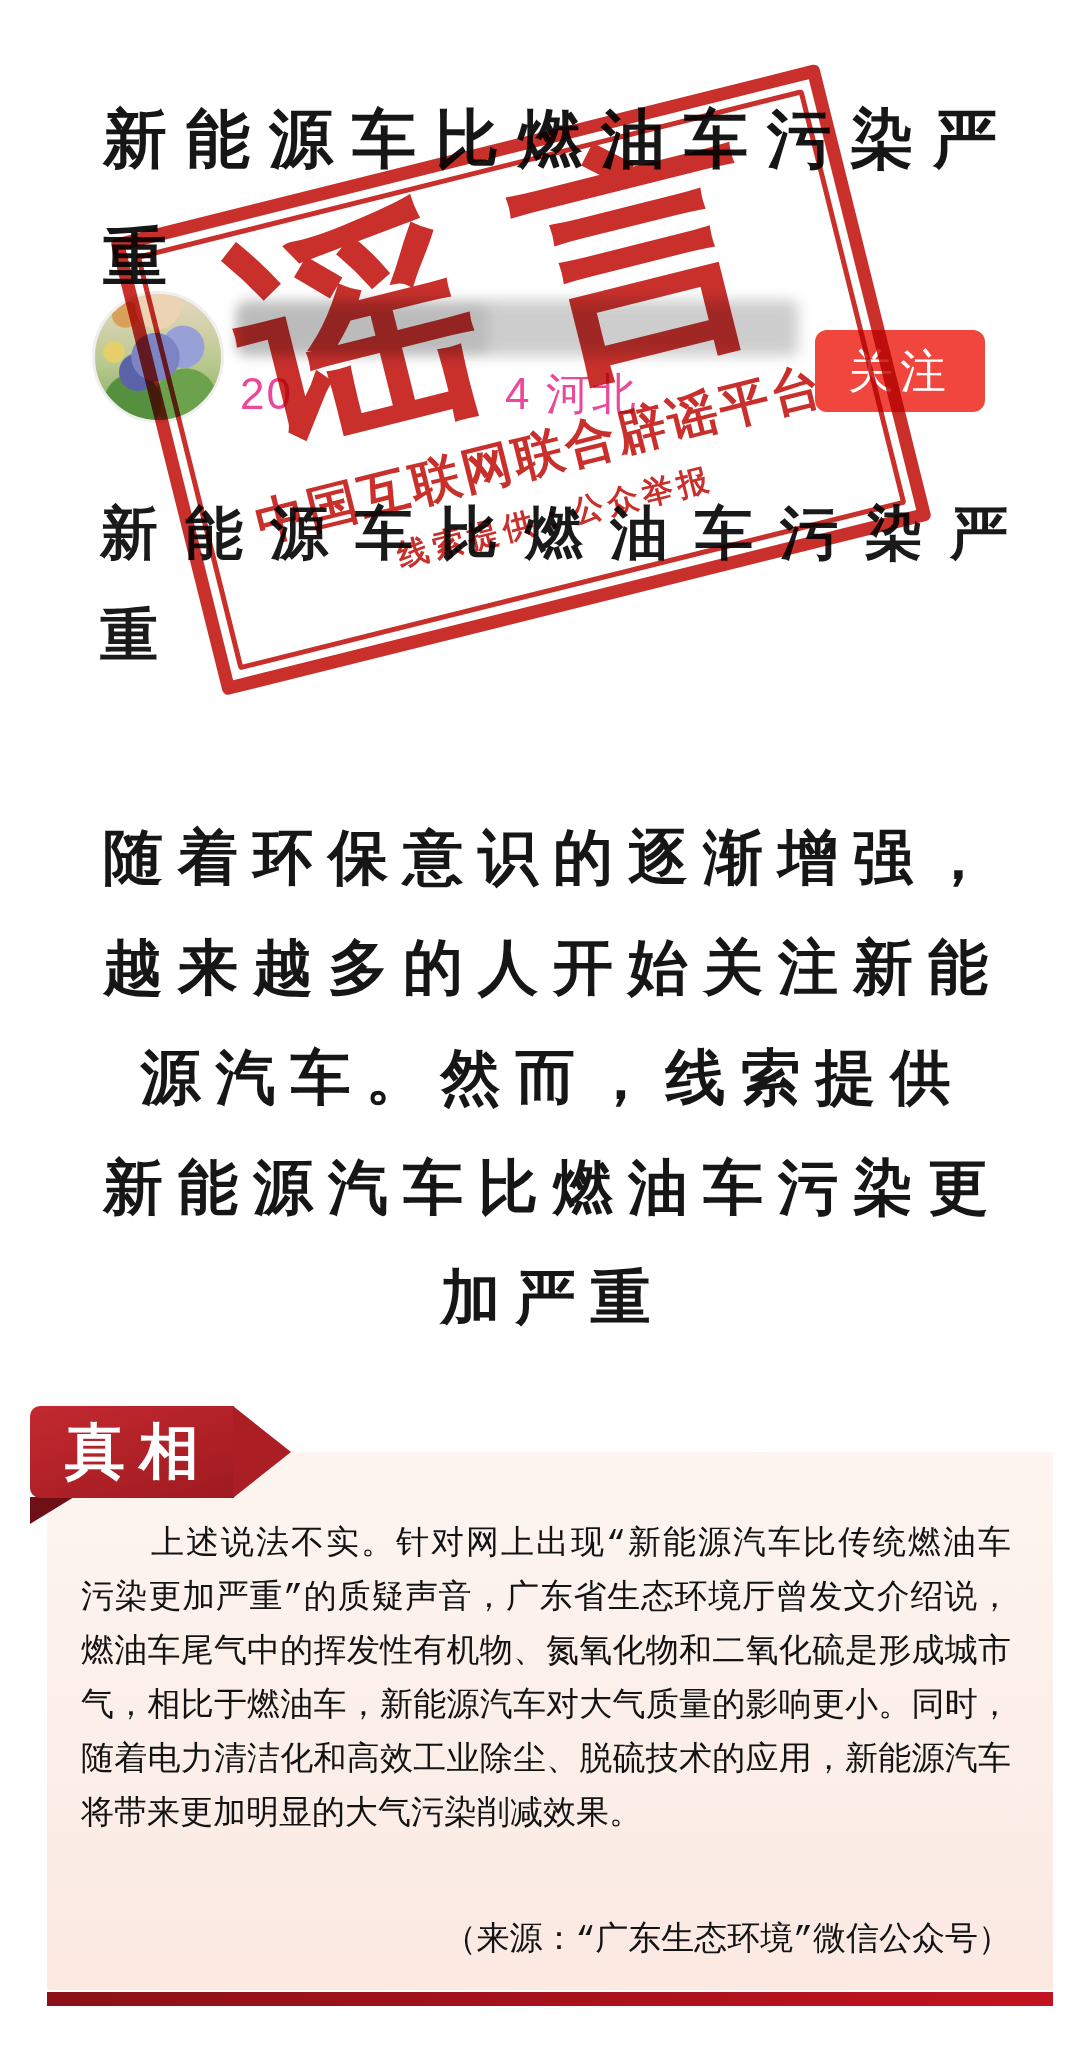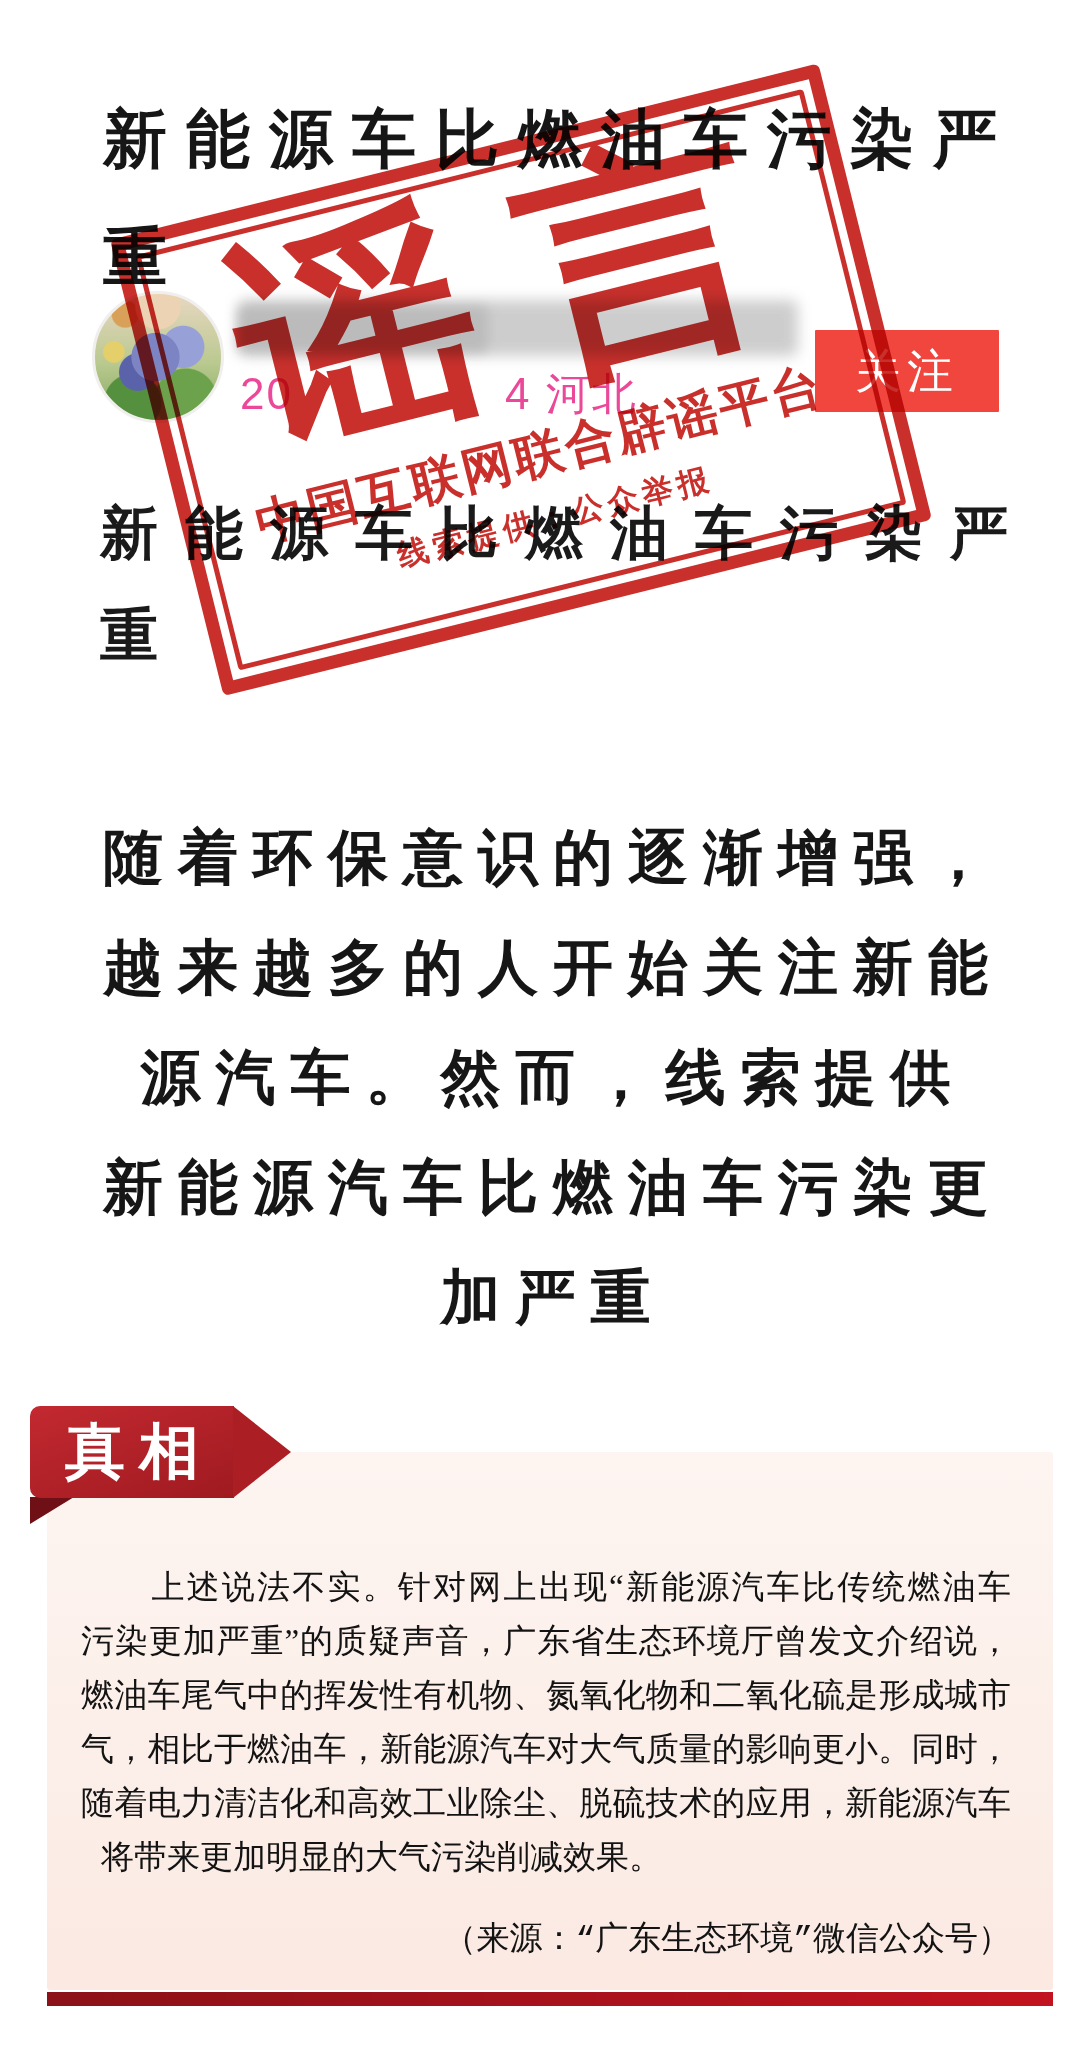--- a/index.html
+++ b/index.html
@@ -28,22 +28,22 @@
   .name-blur { position:absolute; left:238px; top:300px; width:560px; height:56px;
                background:#c5c5c5; opacity:.85; border-radius:8px; filter:blur(7px); }
   .name-blur2 { position:absolute; left:238px; top:306px; width:250px; height:46px;
                 background:#b7b7b7; opacity:.8; border-radius:6px; filter:blur(6px); }
 
   .date-prefix,.date-suffix { position:absolute; top:372px; color:#ec4899; font-size:44px;
                letter-spacing:2px; white-space:nowrap; line-height:1; }
   .date-prefix { left:240px; }
   .date-suffix { left:505px; }
 
-  .follow-btn { position:absolute; left:815px; top:330px; width:184px; height:82px;
-                background:#f0463e; border-radius:1px; color:#ffffff; font-size:46px;
+  .follow-btn { position:absolute; left:815px; top:330px; width:170px; height:82px;
+                background:#f0463e; border-radius:12px; color:#ffffff; font-size:46px;
                 letter-spacing:6px; display:flex; align-items:center; justify-content:center;
                 line-height:1; border:none; }
 
   .repeat-headline { position:absolute; left:100px; color:#1a1a1a; font-size:58px; font-weight:600;
                      letter-spacing:27px; white-space:nowrap; line-height:1; }
   .repeat-headline.l1 { top:504px; }
   .repeat-headline.l2 { top:606px; }
 
   .body-lines { position:absolute; left:103px; top:826px;text-align:center; }
   .body-line { height:110px; font-size:60px; font-weight:600; letter-spacing:15px;
@@ -60,25 +60,25 @@
   .stamp-big { font-size:236px; font-weight:900; line-height:1.02; letter-spacing:58px;
                margin-right:-58px; margin-top:0; white-space:nowrap; }
   .stamp-platform { font-size:50px; font-weight:800; letter-spacing:3px; margin-top:12px;
                     white-space:nowrap; }
   .stamp-clue { font-size:31px; font-weight:700; letter-spacing:5px; margin-top:10px;
                 white-space:nowrap; }
 
   
   .truth-box { position:absolute; left:47px; top:1452px; width:1006px; height:538px; z-index:10;
                background:linear-gradient(180deg,#fdf5f1 0%,#fbe9e2 100%); border-radius:3px; }
-  .truth-lines { position:absolute; left:81px; top:1562px; width:930px; z-index:12;
-                 font-family:Liberation Serif, serif; color:#131313; }
+  .truth-lines { position:absolute; left:81px; top:1520px; width:930px; z-index:12;
+                 font-family:Liberation Mono, monospace; color:#131313; }
   .truth-line { height:54px; font-size:33px; line-height:50px; text-align:justify;
                 text-align-last:justify; }
-  .truth-line:last-child { text-align:left; text-align-last:left;margin-left:20px; }
+  .truth-line:last-child { text-align:left; text-align-last:left; }
   .truth-source { position:absolute; left:81px; top:1916px; width:930px; z-index:12;
                   font-family:Liberation Mono, monospace; color:#131313;
                   font-size:33px; line-height:50px; text-align:right; }
 
   .ribbon-body { position:absolute; left:30px; top:1406px; width:204px; height:92px; z-index:30;
                  background:linear-gradient(160deg,#c32930 0%,#9f1a20 100%);
                  border-radius:10px 0 0 10px; display:flex; align-items:center;
                  justify-content:center; }
   .ribbon-text { color:#ffffff; font-family:"Liberation Serif","DejaVu Serif",serif;
                  font-size:60px; font-weight:700; letter-spacing:14px; margin-right:-14px;

